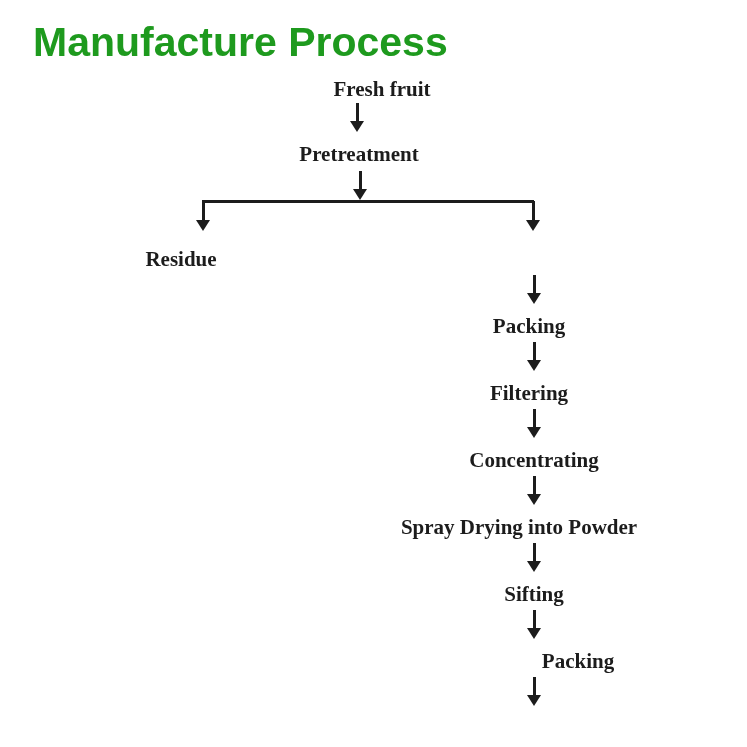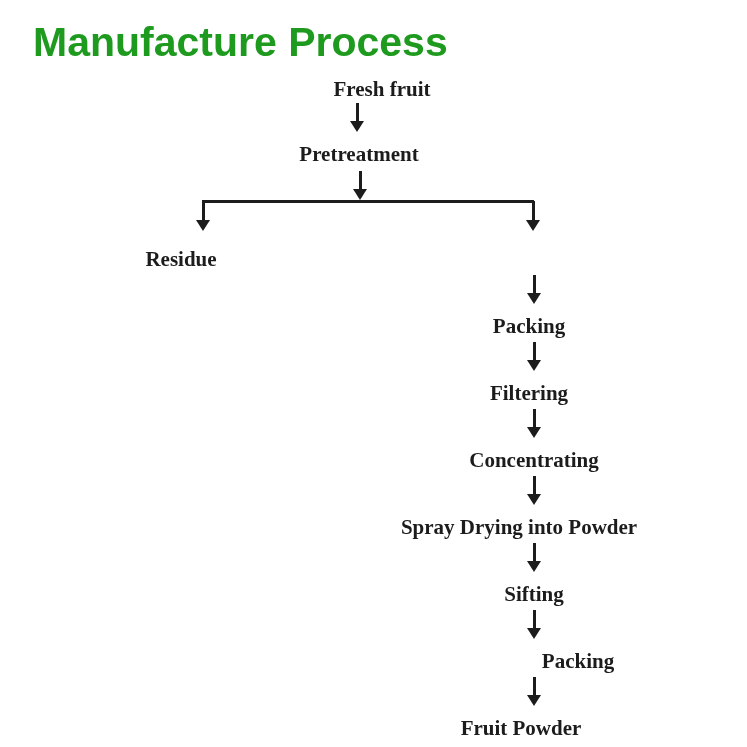--- a/index.html
+++ b/index.html
@@ -139,15 +139,14 @@
     <div class="head"></div>
   </div>
 
   <div class="node" style="left:540px; top:648px;margin-left:38px;">Packing</div>
 
   <div class="arrow" style="left:527px; top:677px; height:29px;">
     <div class="stem"></div>
     <div class="head"></div>
   </div>
 
-  <div class="node" style="left:521px; top:715px;">Fruit Powder</div>
 
 </div>
 
 </body></html>

